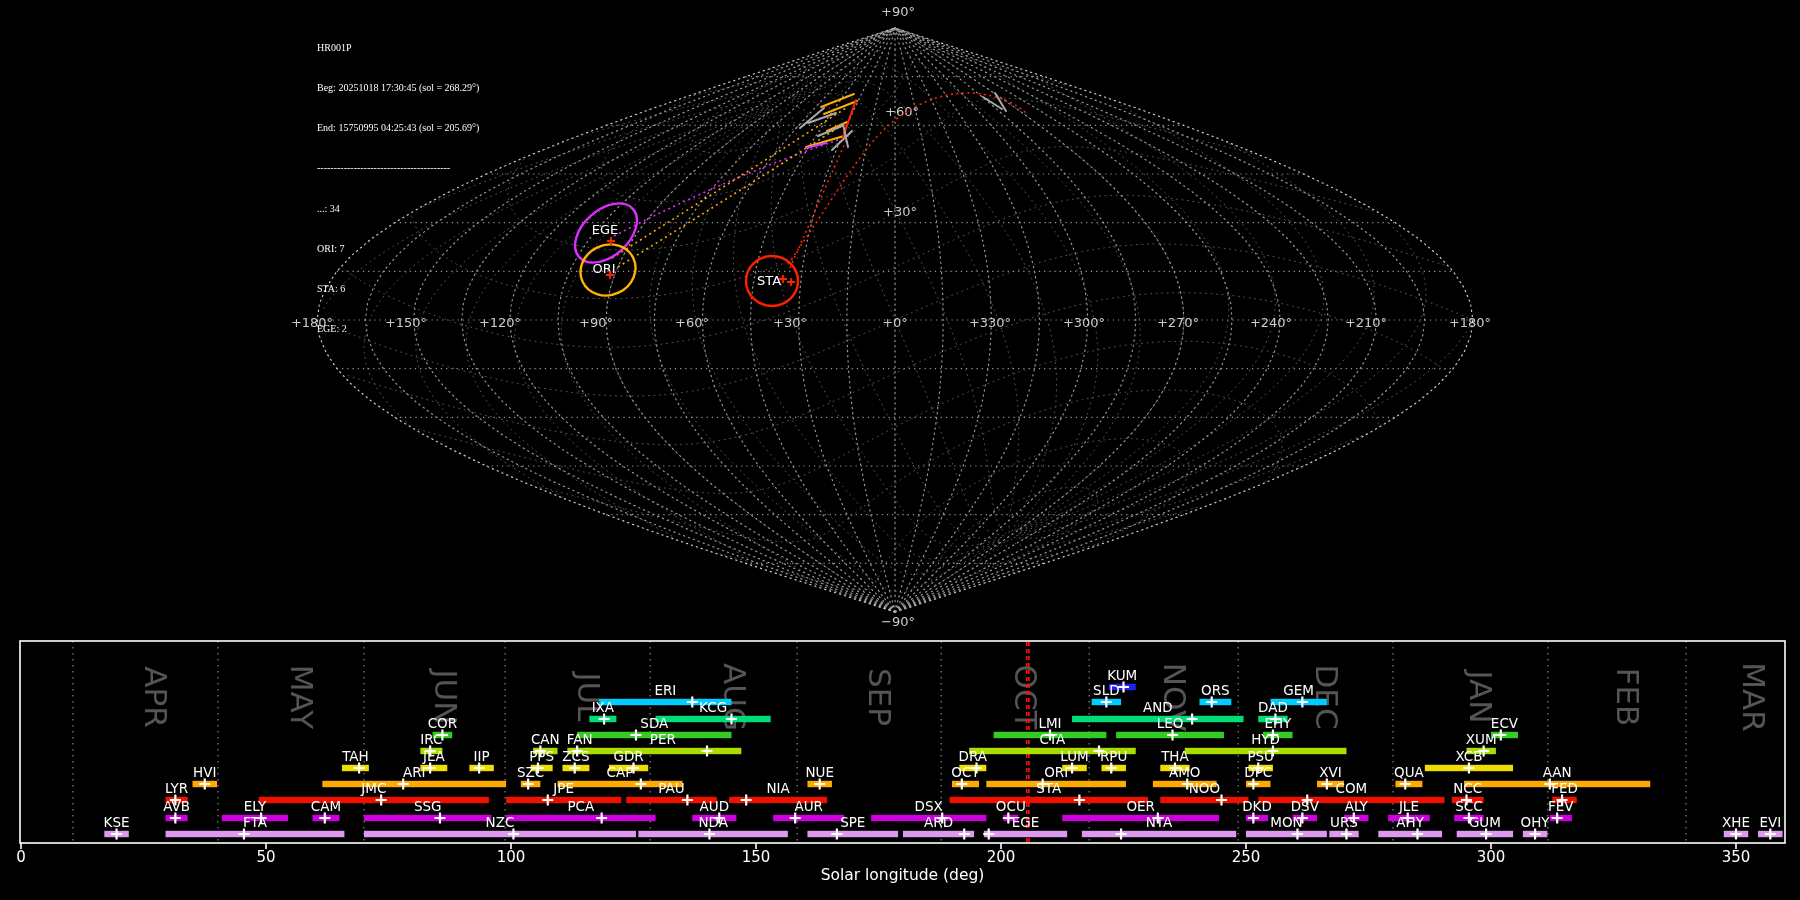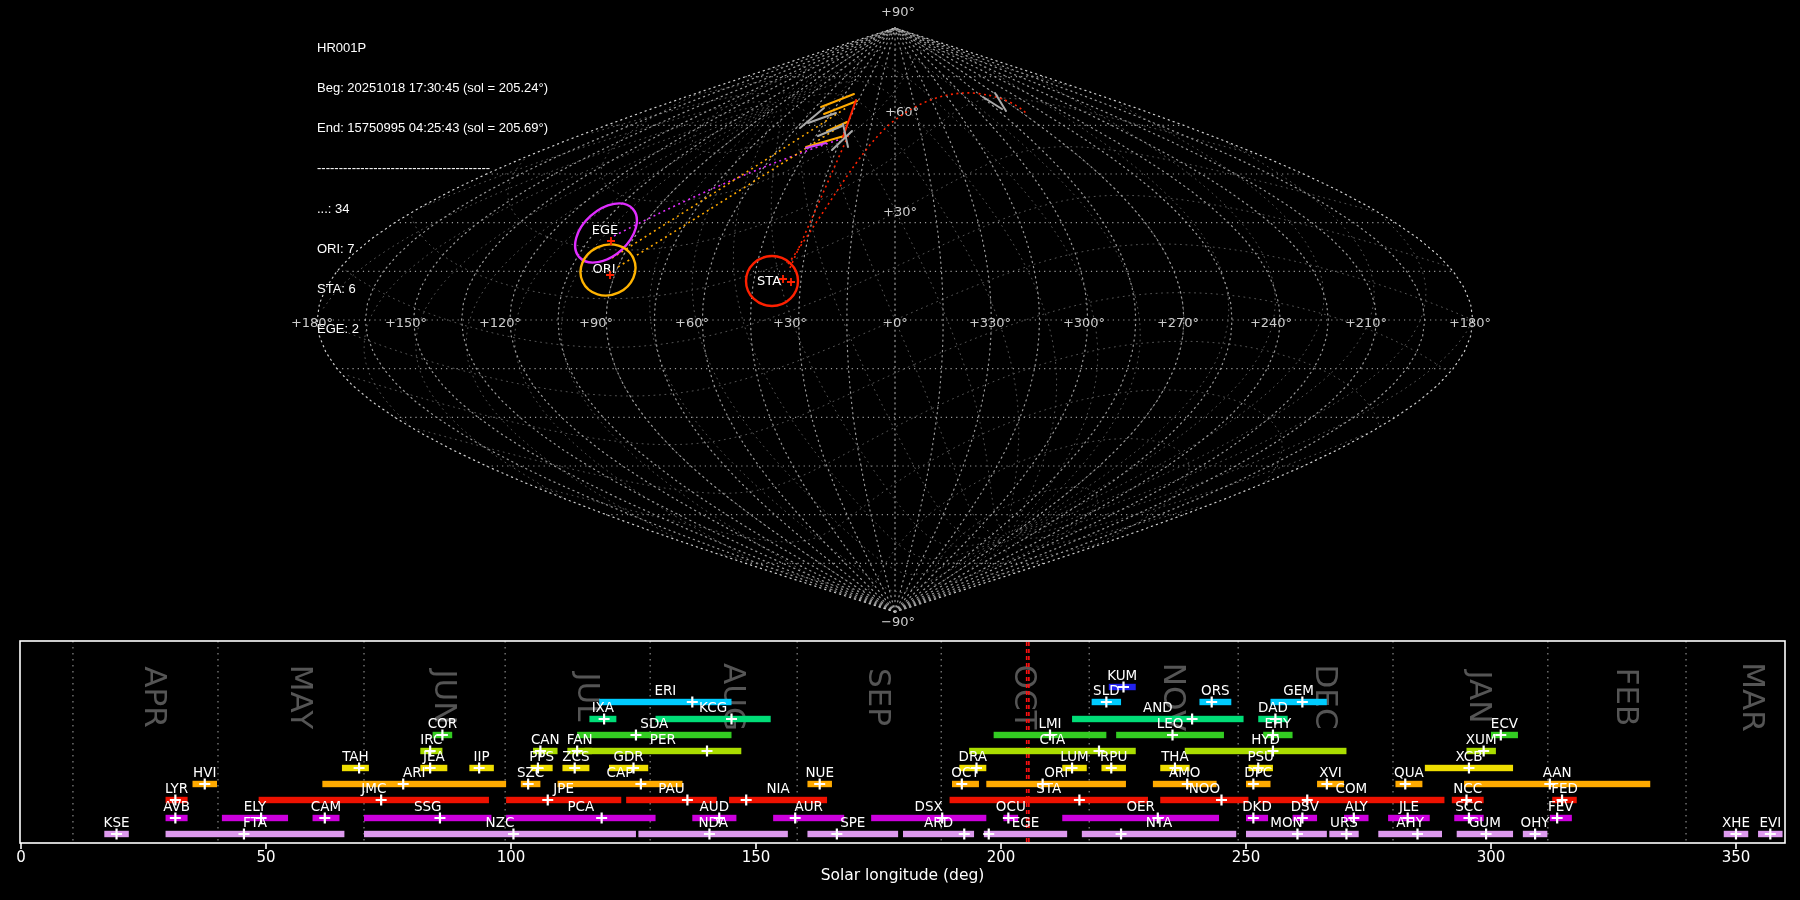--- a/index.html
+++ b/index.html
@@ -1,29 +1,29 @@
 <!DOCTYPE html>
 <html><head>
 <meta charset="utf-8">
 <style>
   html,body{margin:0;padding:0;background:#000;}
   .screen{position:relative;width:1800px;height:900px;background:#000;overflow:hidden;
           font-family:"DejaVu Sans",sans-serif;}
   .hdr{position:absolute;left:317px;top:14px;color:#fff;
-       font-family:Liberation Sans, sans-serif;font-size:13px;line-height:13.4px;
+       font-family:Liberation Serif, serif;font-size:10px;line-height:13.4px;
        white-space:pre;}
   svg{position:absolute;left:0;top:0;}
 </style>
 </head>
 <body>
 
 <div class="screen">
   <div class="hdr">
     <div>HR001P</div>
-    <div>Beg: 20251018 17:30:45 (sol = 205.24°)</div>
+    <div>Beg: 20251018 17:30:45 (sol = 268.29°)</div>
     <div>End: 15750995 04:25:43 (sol = 205.69°)</div>
     <div>----------------------------------------</div>
     <div>...: 34</div>
     <div>ORI: 7</div>
     <div>STA: 6</div>
     <div>EGE: 2</div>
   </div>
   <svg id="plot" width="1800" height="900" viewBox="0 0 1800 900">
       <g>
         <path d="M1003.9,535.7 L993.8,533.6 L985.9,529.7 L979.7,524.1 L974.6,517.1 L970.2,509.1 L966.2,500.2 L962.4,490.7 L958.6,480.6 L954.8,470.2 L951.0,459.4 L947.0,448.4 L942.9,437.2 L938.6,425.9 L934.2,414.4 L929.6,402.8 L924.9,391.1 L920.1,379.3 L915.2,367.5 L910.2,355.7 L905.2,343.8 L900.1,331.9 L895.0,320.0 L889.9,308.1 L884.8,296.2 L879.8,284.3 L874.8,272.5 L869.9,260.7 L865.1,248.9 L860.4,237.2 L855.8,225.6 L851.4,214.1 L847.1,202.8 L843.0,191.6 L839.0,180.6 L835.2,169.8 L831.4,159.4 L827.6,149.3 L823.8,139.8 L819.8,130.9 L815.4,122.9 L810.3,115.9 L804.1,110.3 L796.2,106.4 L786.1,104.3 " fill="none" stroke="#555555" stroke-width="1" stroke-dasharray="1 4.5" stroke-linecap="round"></path>

